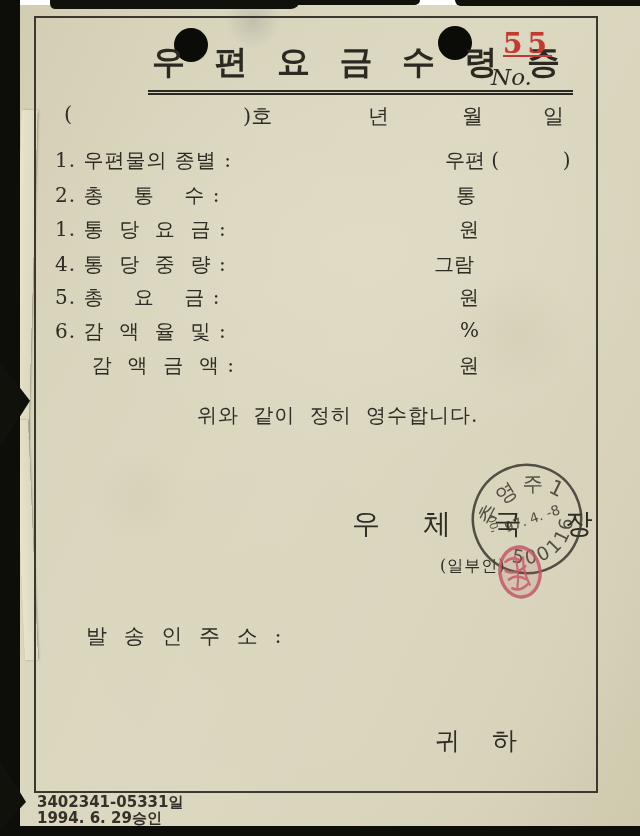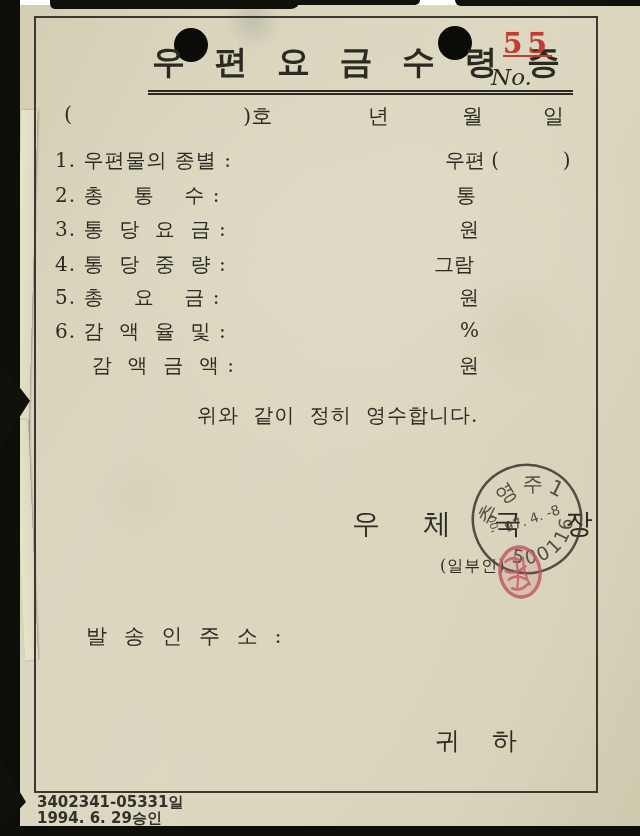--- a/index.html
+++ b/index.html
@@ -122,21 +122,21 @@
 
   <div class="row r0 ink">
     <span class="lbl">1. 우편물의 종별 :</span>
     <span class="val">우편 (          )</span>
   </div>
   <div class="row r1 ink">
     <span class="lbl">2. 총    통    수 :</span>
     <span class="val">통</span>
   </div>
   <div class="row r2 ink">
-    <span class="lbl">3. 통  당  요  금 :</span>
+    <span class="lbl">1. 통  당  요  금 :</span>
     <span class="val">원</span>
   </div>
   <div class="row r3 ink">
     <span class="lbl">4. 통  당  중  량 :</span>
     <span class="val">그람</span>
   </div>
   <div class="row r4 ink">
     <span class="lbl">5. 총    요    금 :</span>
     <span class="val">원</span>
   </div>

